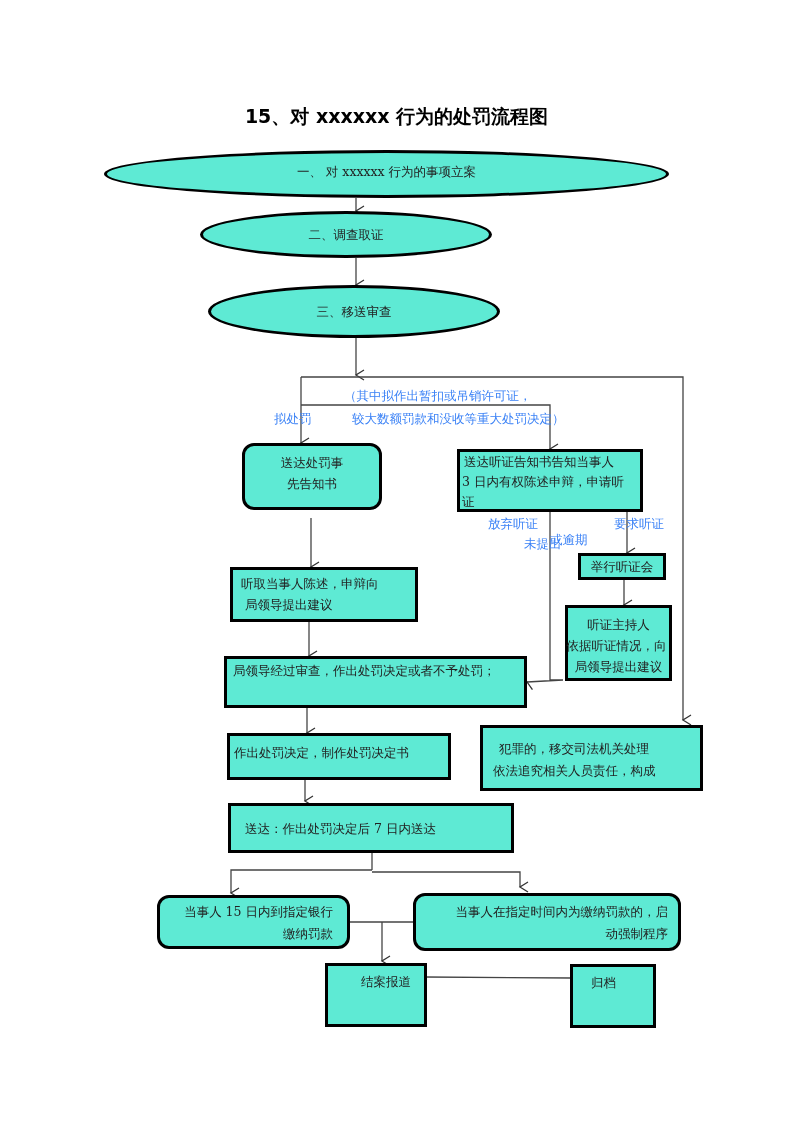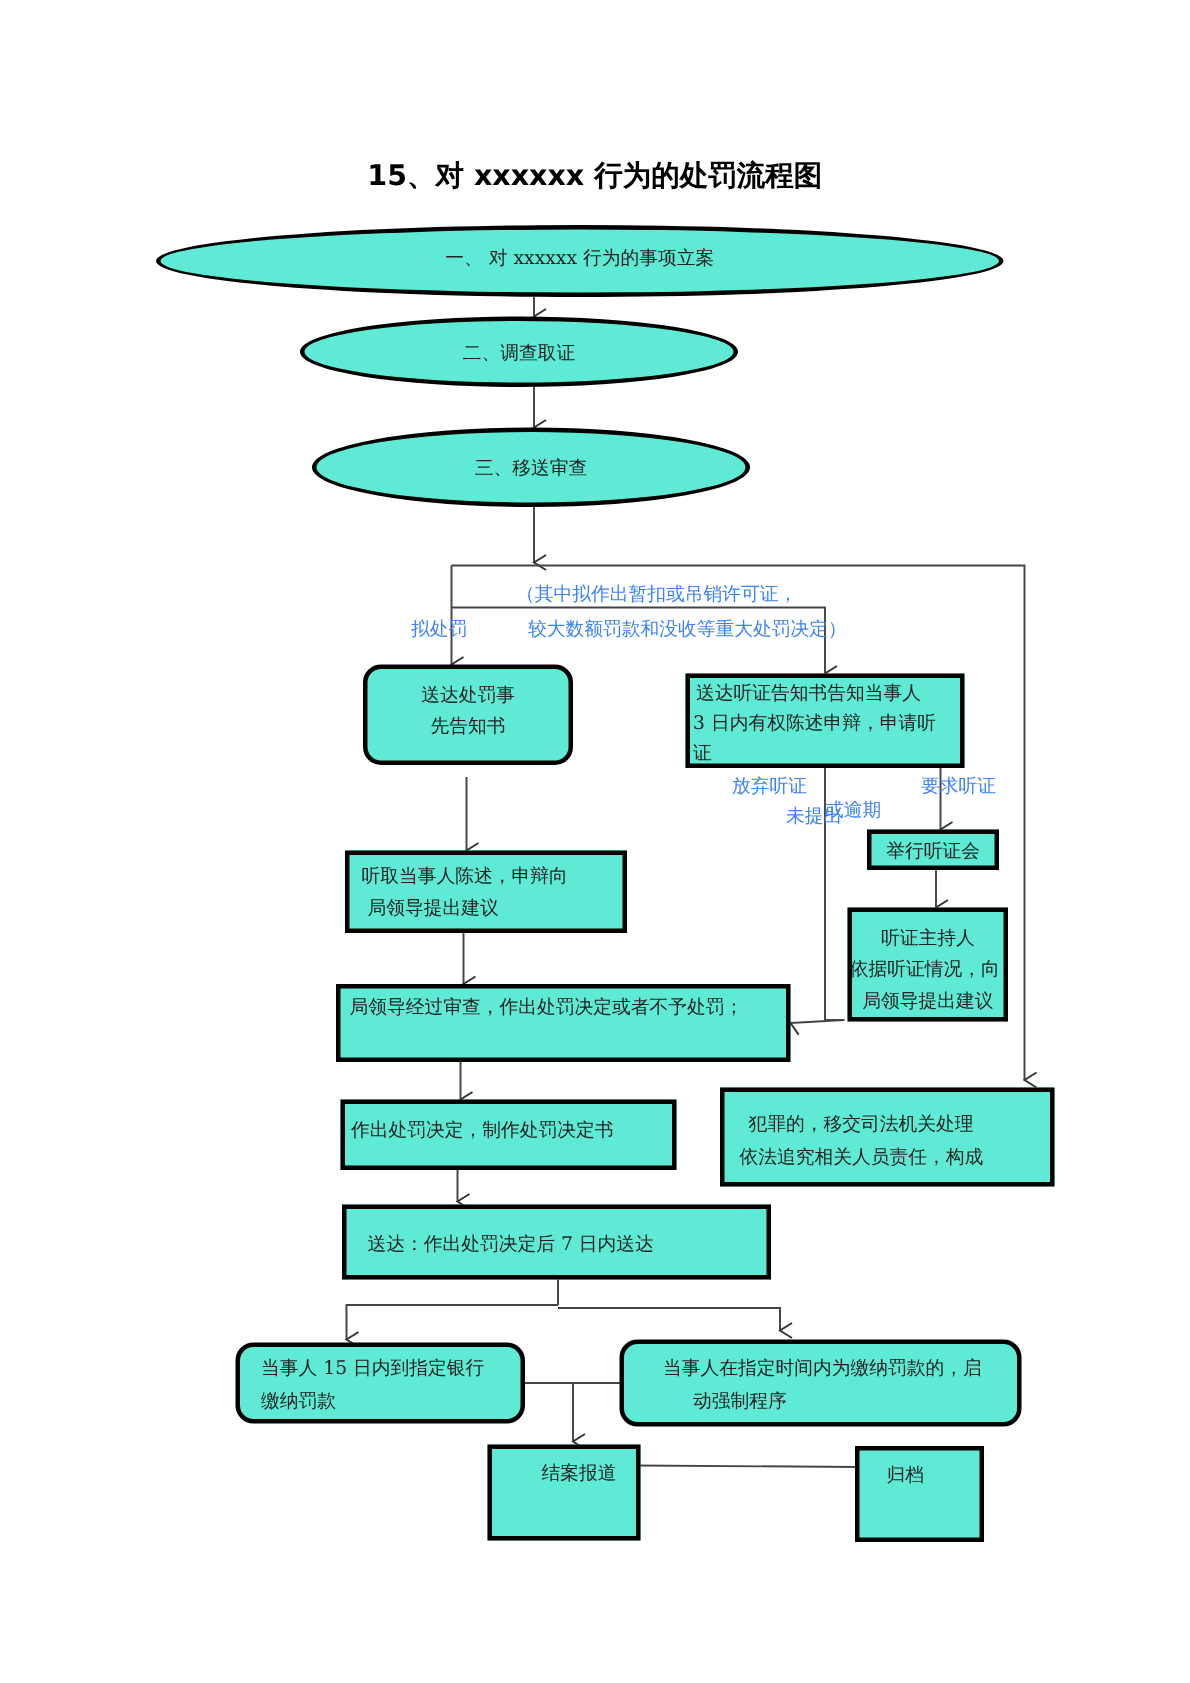--- a/index.html
+++ b/index.html
@@ -4,21 +4,21 @@
 <style>
   html, body { margin: 0; padding: 0; background: #ffffff; }
   body { width: 793px; height: 1122px; position: relative; overflow: hidden;
          font-family: "DejaVu Serif", "Liberation Serif", serif; color: #111; }
   .title { position: absolute; left: 0; width: 793px; top: 104px; text-align: center;
            font-family: "DejaVu Sans", "Liberation Sans", sans-serif; font-weight: bold; font-size: 19px; color: #000; }
   svg.wires { position: absolute; left: 0; top: 0; width: 793px; height: 1122px; }
   .node { position: absolute; box-sizing: border-box; border: 3px solid #000; background: #5eead4;
           font-size: 12.5px; line-height: 21px; color: #222; }
   .ellipse { border-radius: 50%; display: flex; align-items: center; justify-content: center; }
-  .rounded { border-radius: 12px; }
+  .rounded { border-radius: 12px; text-align: right; }
   .lbl { position: absolute; font-size: 12.5px; line-height: 20px; color: #3b82f6; white-space: nowrap; }
   .center { text-align: center; }
 </style>
 </head>
 <body>
 
 <div class="title">15、对 xxxxxx 行为的处罚流程图</div>
 
 <svg class="wires" viewBox="0 0 793 1122">
   <defs>

